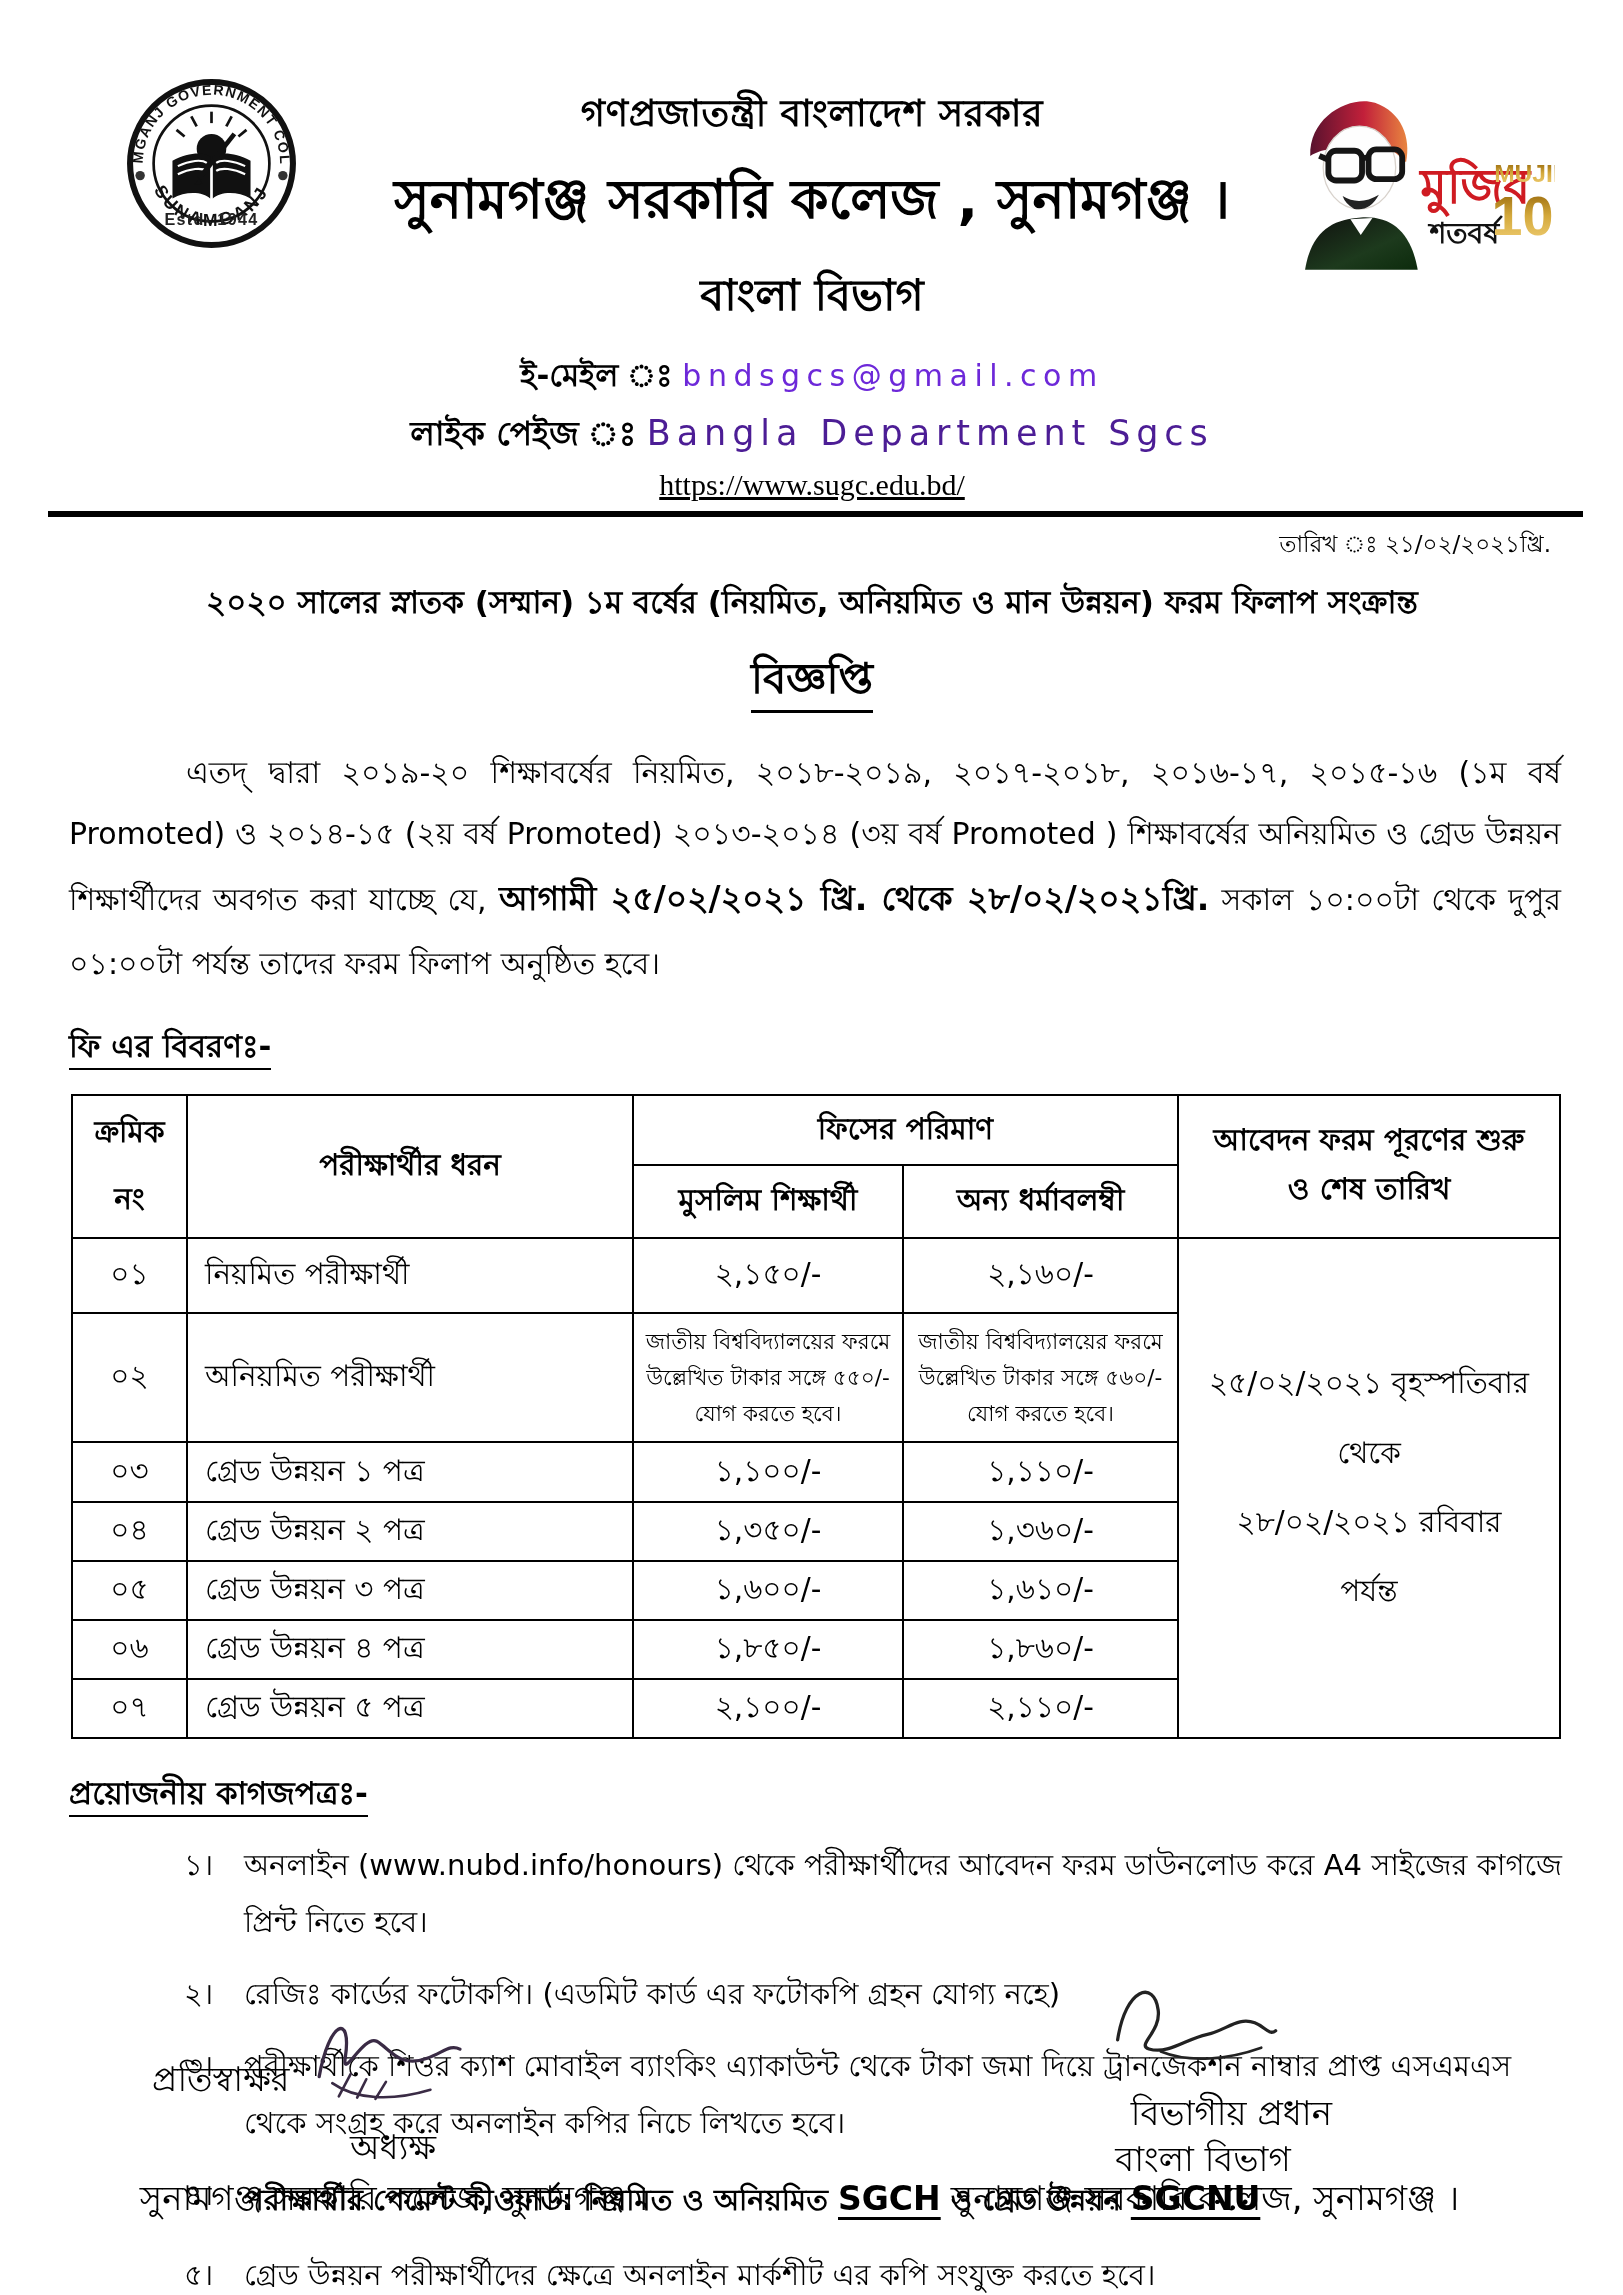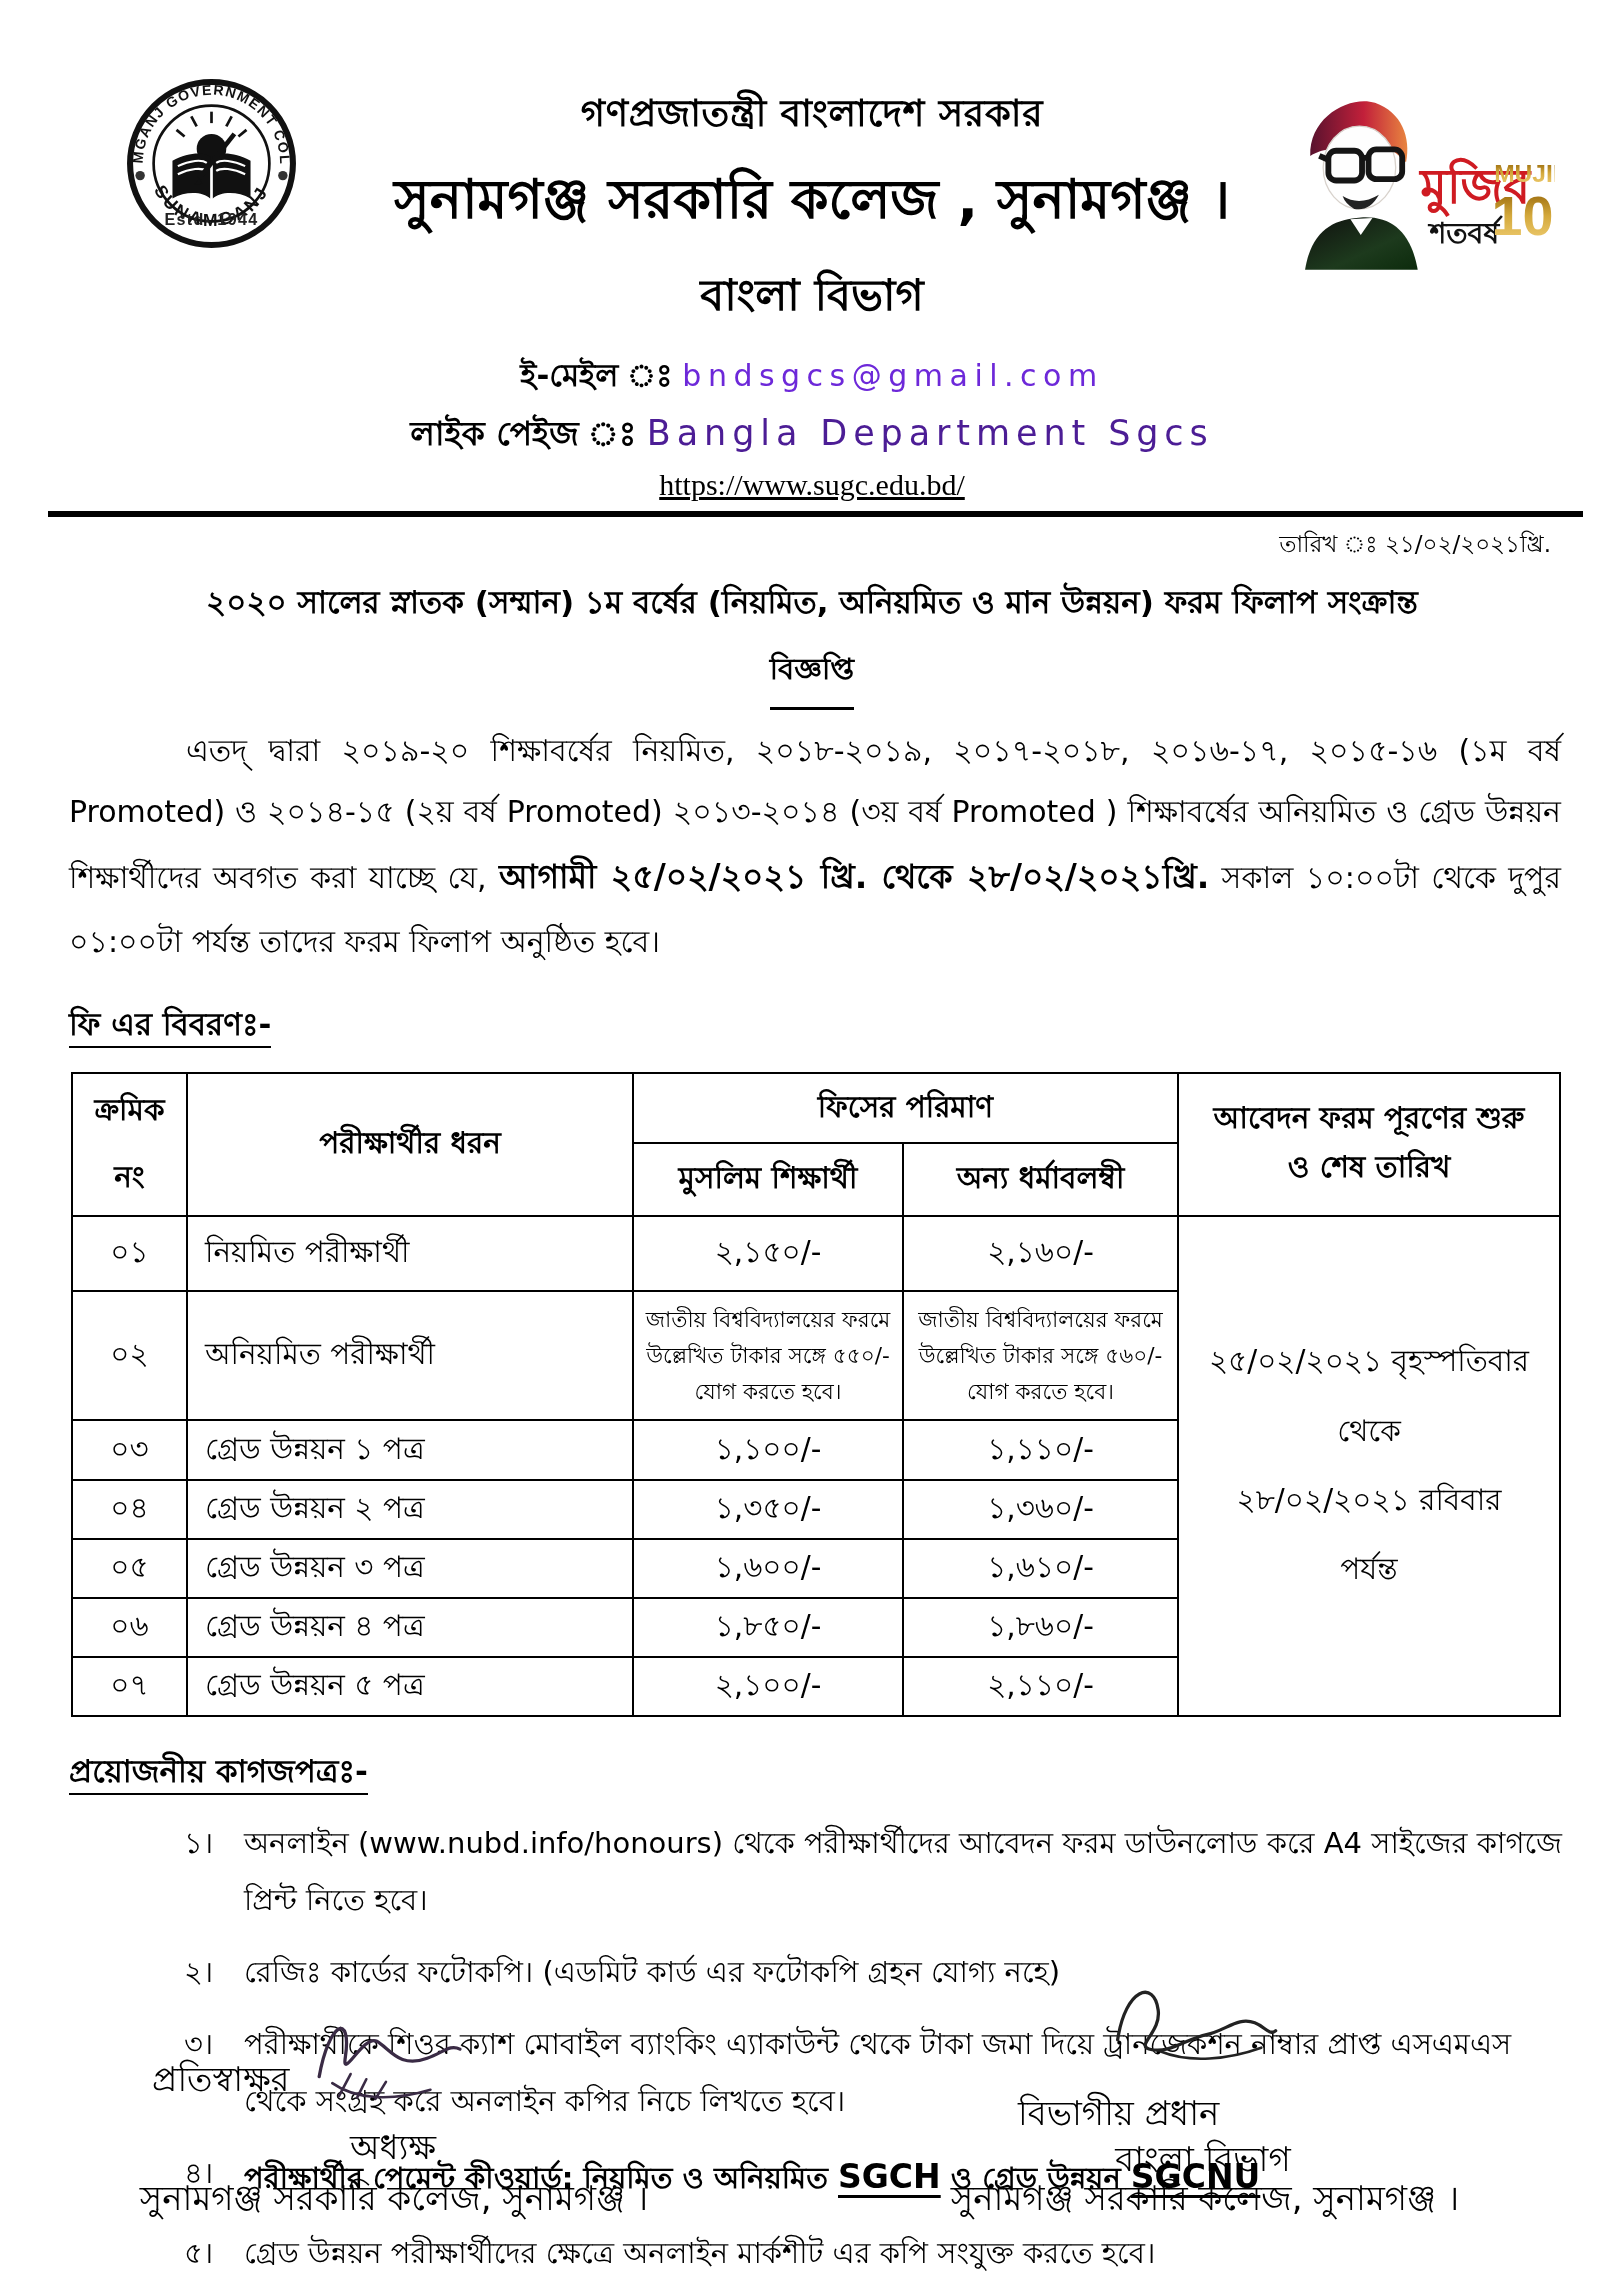--- a/index.html
+++ b/index.html
@@ -21,21 +21,21 @@
   .h-like .lat { font-size:35px; letter-spacing:5.9px; color:#4c1d95; }
   .h-url    { font-family:"Liberation Serif","DejaVu Serif",serif; font-size:30px; margin-top:3.9px;text-decoration:underline; }
   .rule { height:5.2px; background:#000; margin:9.2px 41px 0 48px; }
   
   .seal  { position:absolute; left:124px; top:76px; }
   .mujib { position:absolute; left:1296px; top:90px; }
   
   .date-line { text-align:right; padding-right:73px; font-size:23px; margin-top:9.2px; }
   .title { text-align:center; font-size:31px; font-weight:bold; margin-top:13px; padding:0 59px; }
   .heading { text-align:center; margin-top:15.7px; }
-  .heading span { font-size:29px; font-weight:bold; border-bottom:3.3px solid #000; padding-bottom:21px; }
+  .heading span { font-size:42px; font-weight:bold; border-bottom:3.3px solid #000; padding-bottom:7px; }
   .body-para { margin:25px 63px 0 69px; font-size:30px; line-height:2.06; text-align:justify; text-indent:117px; }
   .body-para .b-dates { font-weight:bold; font-size:33px; }
   
   .section-title { margin:27.5px 0 0 69px; }
   .section-title span { font-size:31px; font-weight:bold; border-bottom:2.6px solid #000; padding-bottom:3.9px; }
   table.fees { border-collapse:collapse; table-layout:fixed; width:1488px; margin:19.6px 0 0 71px; }
   table.fees th, table.fees td { border:2.6px solid #000; text-align:center; vertical-align:middle; padding:2.6px 6.5px; }
   table.fees thead th { font-weight:bold; font-size:29.5px; }
   table.fees thead tr:first-child th { height:50px; }
   table.fees thead tr:last-child th { height:52px; }
@@ -55,21 +55,21 @@
   .doc-item .txt { flex:1; padding-right:46px; }
   .k-bold { font-weight:bold; }
   .key { font-weight:bold; font-size:33px; text-decoration:underline; text-decoration-thickness:3.3px; text-underline-offset:6.5px; }
   
   .sig { position:absolute; font-size:34px; }
   .presig       { left:152px;  top:2053px; }
   .sigl-svg     { left:293px;  top:1998px; }
   .sigl-role    { left:236px;  top:2121px; width:314px; text-align:center; }
   .sigl-org     { left:117px;  top:2172px; width:554px; text-align:center; }
   .sigr-svg     { left:1098px; top:1968px; }
-  .sigr-role    { left:1018px; top:2087px; width:370px; text-align:left; }
+  .sigr-role    { left:962px; top:2087px; width:370px; text-align:right; }
   .sigr-dept    { left:1018px; top:2133px; width:370px; text-align:center; }
   .sigr-org     { left:928px; top:2172px; width:554px; text-align:center; }
 </style>
 </head>
 <body>
 
 <div class="page">
 
   <div class="seal">
     <svg width="175" height="175" viewBox="0 0 260 260">

